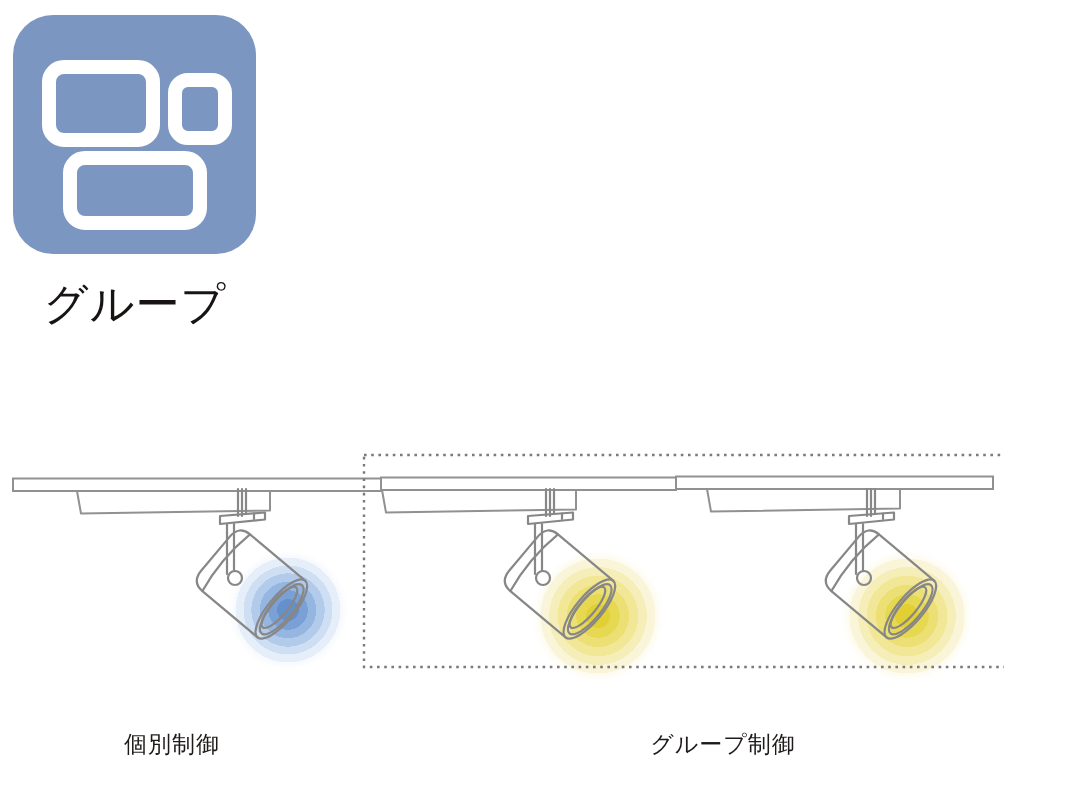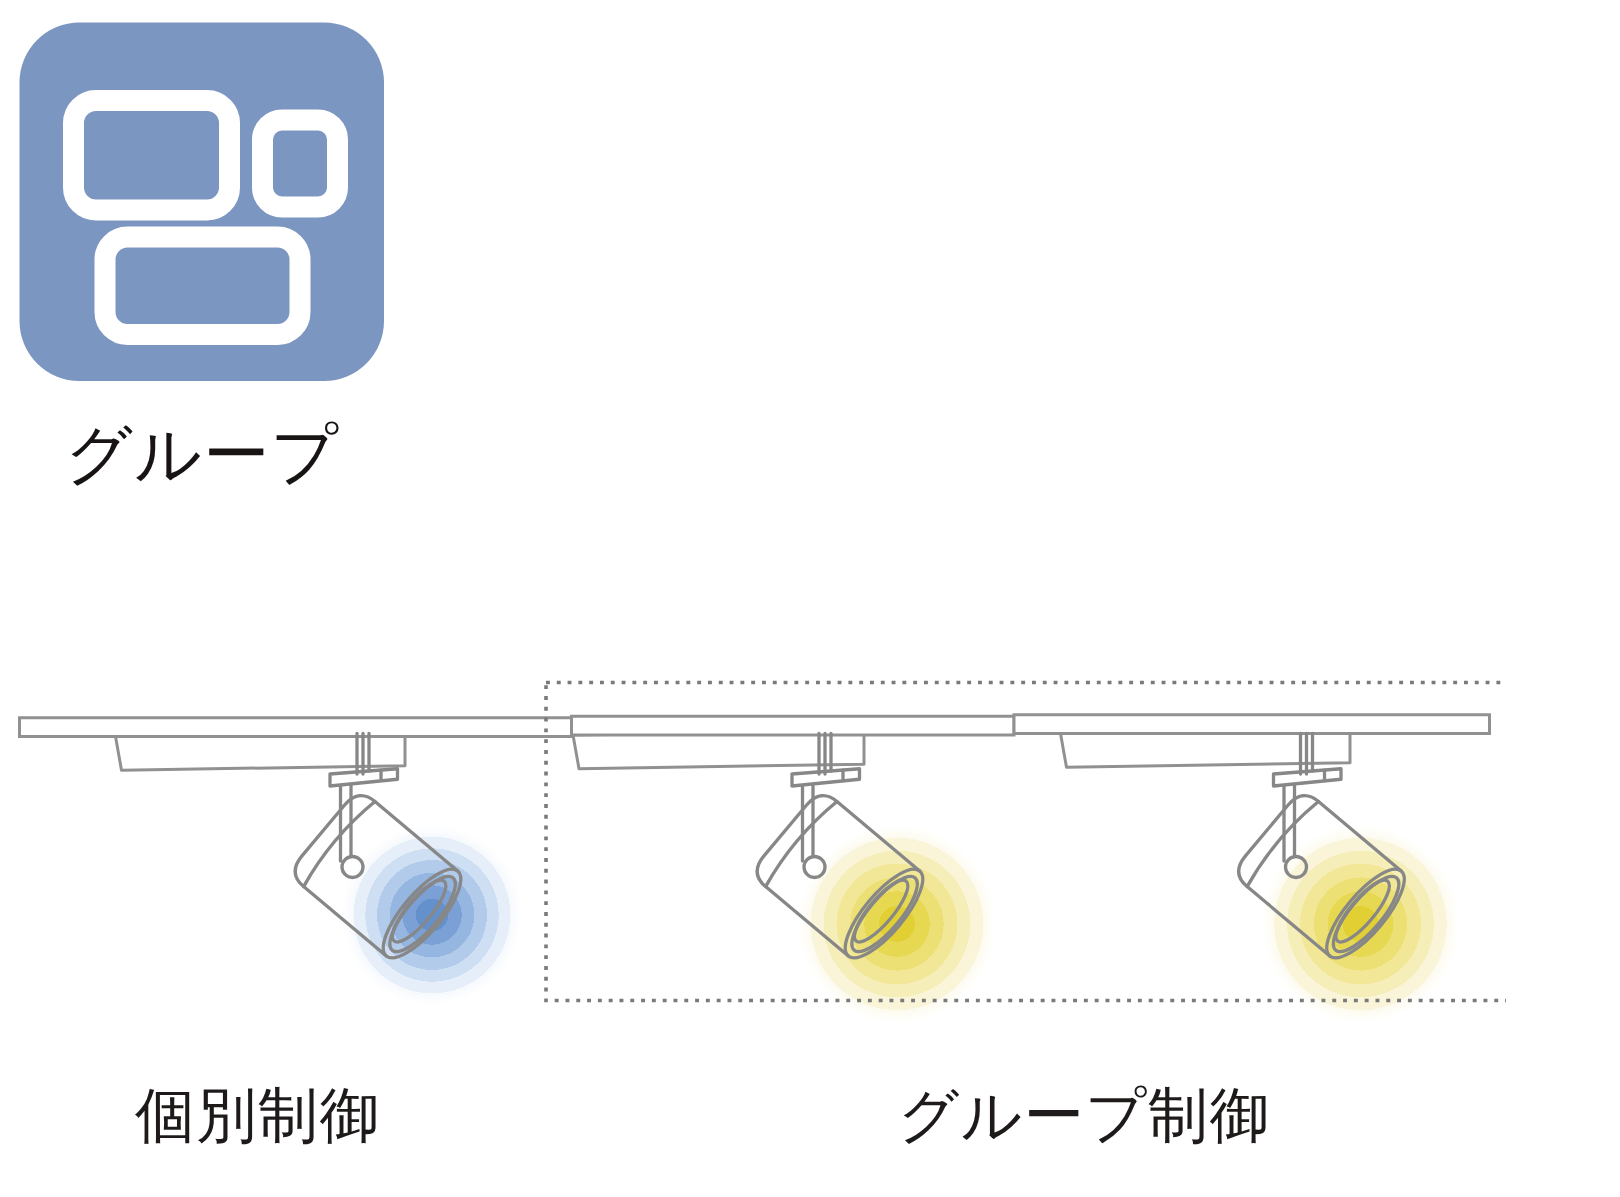--- a/index.html
+++ b/index.html
@@ -44,21 +44,21 @@
 
   
   .diagram-svg { position: absolute; left: 0; top: 0; }
 
   .lbl {
     position: absolute;
     text-align: center;
     color: #1d1a19;
     white-space: pre;
   }
-  .lbl .l1 { font-size: 40px; line-height: 40px; letter-spacing: 1px; }
+  .lbl .l1 { font-size: 23px; line-height: 40px; letter-spacing: 1px; }
   .lbl-individual { left: 12px;  top: 688px; width: 320px; }
   .lbl-group      { left: 548px; top: 688px; width: 350px; }
 </style>
 </head>
 <body>
 
 <div class="page">
 
   <div class="legend-icon">
     <span class="ir ir1"></span>

